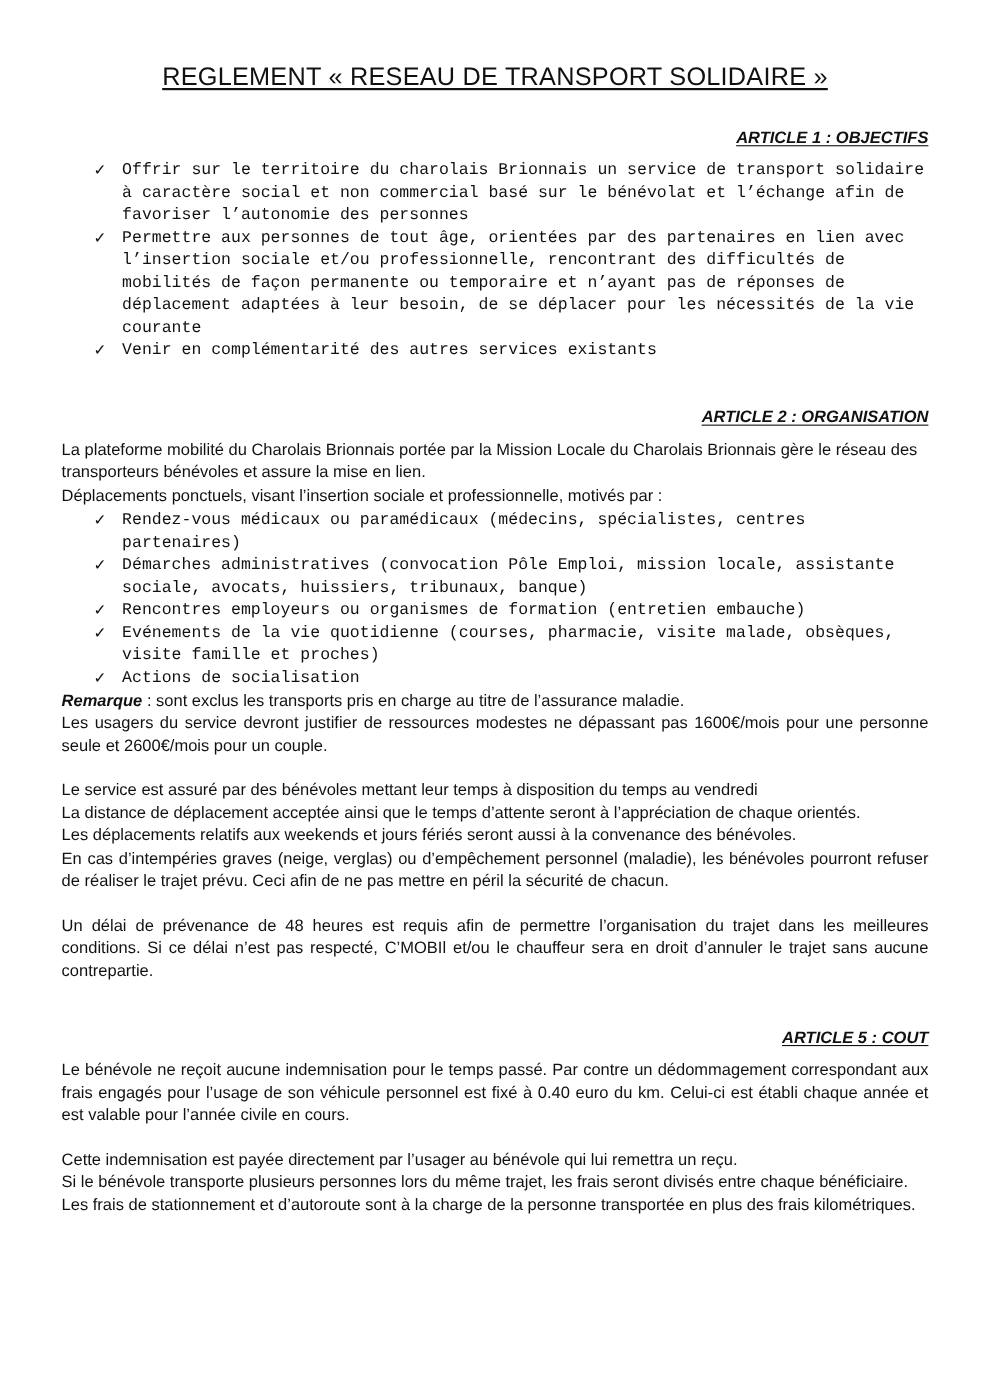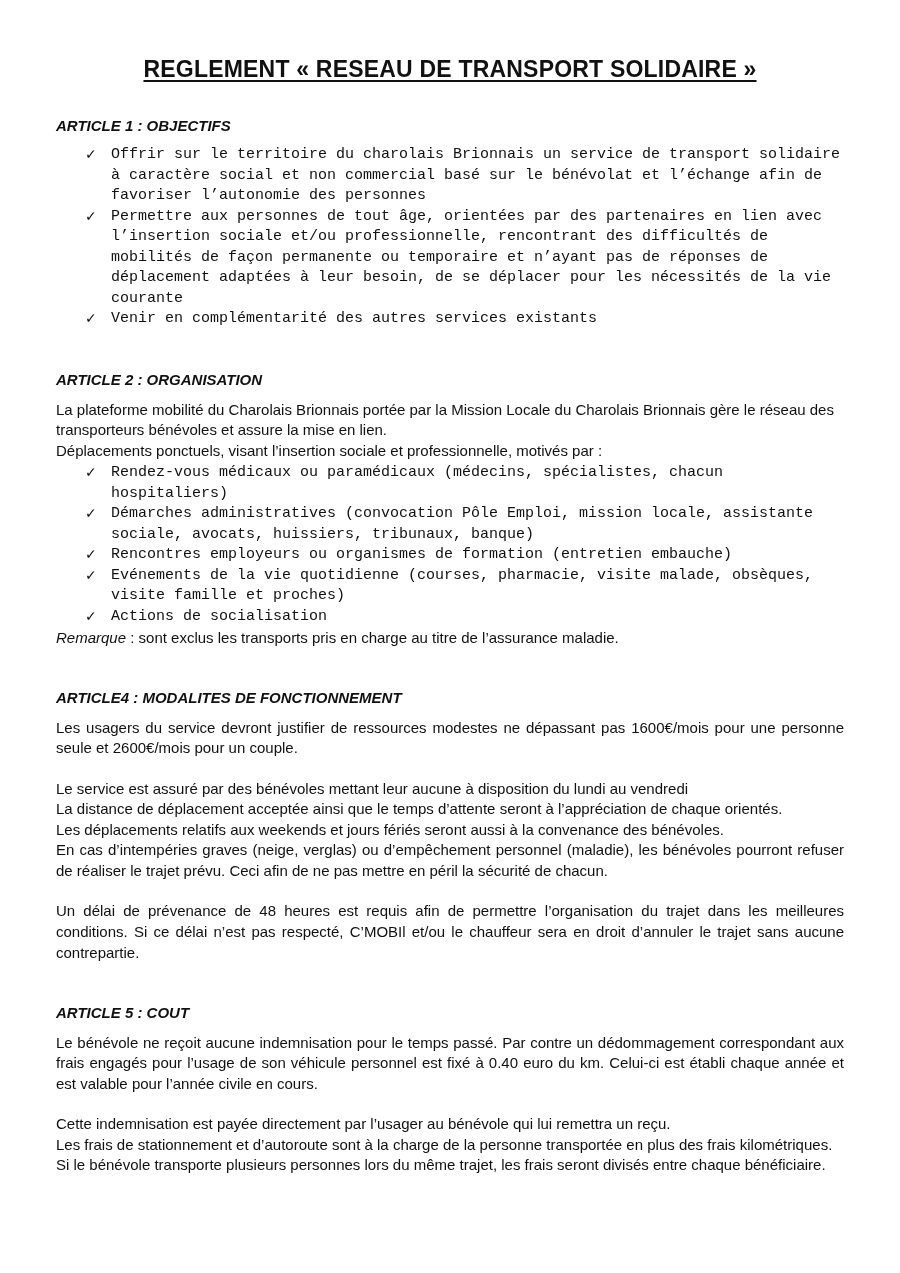--- a/index.html
+++ b/index.html
@@ -13,32 +13,34 @@
     min-height: 1273px;
     padding: 42px 56px 40px 56px;
     font-family: "Liberation Sans", "DejaVu Sans", sans-serif;
     font-size: 15px;
     line-height: 1.37;
     color: #111111;
   }
   .doc-title {
     text-align: center;
     font-size: 23px;
-    font-weight: 700;
+    font-weight: 400;
     letter-spacing: 0.2px;
     margin: 12px 0 0 0;
     text-decoration: underline;
     text-underline-offset: 3px;
   }
   h2.article-heading {
     font-size: 15px;
     font-weight: bold;
     font-style: italic;
+    text-decoration: underline;
     text-underline-offset: 2px;
     margin: 40px 0 9px 0;
+    text-align: right;
   }
   h2.first-heading { margin-top: 30px; }
   ul.check-list {
     list-style: none;
     margin: 2px 0 0 0;
     padding: 0;
   }
   li.check-item {
     display: flex;
     align-items: flex-start;
@@ -54,21 +56,21 @@
     margin: 0 0 20px 0;
   }
   p.tight { margin: 0; }
   .justify { text-align: justify; }
   .bold { font-weight: normal; }
   .para-group { margin: 0 0 20px 0; }
   .para-group.last { margin-bottom: 2px; }
   .para-group p { margin: 0; }
   .line { margin: 0; }
   .remark-label {
-    font-weight: normal;
+    font-weight: bold;
     font-style: italic;
   }
 </style>
 </head>
 <body>
 
 <div class="page">
 
   <h1 class="doc-title">REGLEMENT « RESEAU DE TRANSPORT SOLIDAIRE »</h1>
 
@@ -88,54 +90,53 @@
     </li>
   </ul>
 
   <h2 class="article-heading">ARTICLE 2 : ORGANISATION</h2>
   <p class="para tight">La plateforme mobilité du Charolais Brionnais portée par la Mission Locale du Charolais Brionnais gère le réseau des transporteurs bénévoles et assure la mise en lien.</p>
 
   <p class="para tight">Déplacements ponctuels, visant l’insertion sociale et professionnelle, motivés par :</p>
   <ul class="check-list">
     <li class="check-item">
       <span class="check">✓</span>
-      <span class="check-text">Rendez-vous médicaux ou paramédicaux (médecins, spécialistes, chacun hospitaliers)</span>
+      <span class="check-text">Rendez-vous médicaux ou paramédicaux (médecins, spécialistes, centres partenaires)</span>
     </li>
     <li class="check-item">
       <span class="check">✓</span>
       <span class="check-text">Démarches administratives (convocation Pôle Emploi, mission locale, assistante sociale, avocats, huissiers, tribunaux, banque)</span>
     </li>
     <li class="check-item">
       <span class="check">✓</span>
       <span class="check-text">Rencontres employeurs ou organismes de formation (entretien embauche)</span>
     </li>
     <li class="check-item">
       <span class="check">✓</span>
       <span class="check-text">Evénements de la vie quotidienne (courses, pharmacie, visite malade, obsèques, visite famille et proches)</span>
     </li>
     <li class="check-item">
       <span class="check">✓</span>
       <span class="check-text">Actions de socialisation</span>
     </li>
   </ul>
   <p class="para tight"><span class="remark-label">Remarque</span><span> : sont exclus les transports pris en charge au titre de l’assurance maladie.</span></p>
 
-  <h2 class="article-heading">ARTICLE4 : MODALITES DE FONCTIONNEMENT</h2>
   <p class="para justify">Les usagers du service devront justifier de ressources modestes ne dépassant pas 1600€/mois pour une personne seule et 2600€/mois pour un couple.</p>
   <div class="para-group justify">
-    <p class="line">Le service est assuré par des bénévoles mettant leur aucune à disposition du lundi au vendredi</p>
+    <p class="line">Le service est assuré par des bénévoles mettant leur temps à disposition du temps au vendredi</p>
     <p class="line">La distance de déplacement acceptée ainsi que le temps d’attente seront à l’appréciation de chaque orientés.</p>
     <p class="line">Les déplacements relatifs aux weekends et jours fériés seront aussi à la convenance des bénévoles.</p>
     <p class="line">En cas d’intempéries graves (neige, verglas) ou d’empêchement personnel (maladie), les bénévoles pourront refuser de réaliser le trajet prévu. Ceci afin de ne pas mettre en péril la sécurité de chacun.</p>
   </div>
   <p class="para tight justify bold">Un délai de prévenance de 48 heures est requis afin de permettre l’organisation du trajet dans les meilleures conditions. Si ce délai n’est pas respecté, C’MOBIl et/ou le chauffeur sera en droit d’annuler le trajet sans aucune contrepartie.</p>
 
   <h2 class="article-heading">ARTICLE 5 : COUT</h2>
   <div class="para-group justify">
     <p class="line">Le bénévole ne reçoit aucune indemnisation pour le temps passé. Par contre un dédommagement correspondant aux frais engagés pour l’usage de son véhicule personnel est fixé à 0.40 euro du km. Celui-ci est établi chaque année et est valable pour l’année civile en cours.</p>
   </div>
   <div class="para-group justify last">
     <p class="line">Cette indemnisation est payée directement par l’usager au bénévole qui lui remettra un reçu.</p>
+    <p class="line">Si le bénévole transporte plusieurs personnes lors du même trajet, les frais seront divisés entre chaque bénéficiaire.</p>
     <p class="line">Les frais de stationnement et d’autoroute sont à la charge de la personne transportée en plus des frais kilométriques.</p>
-    <p class="line">Si le bénévole transporte plusieurs personnes lors du même trajet, les frais seront divisés entre chaque bénéficiaire.</p>
   </div>
 
 </div>
 
 </body></html>

